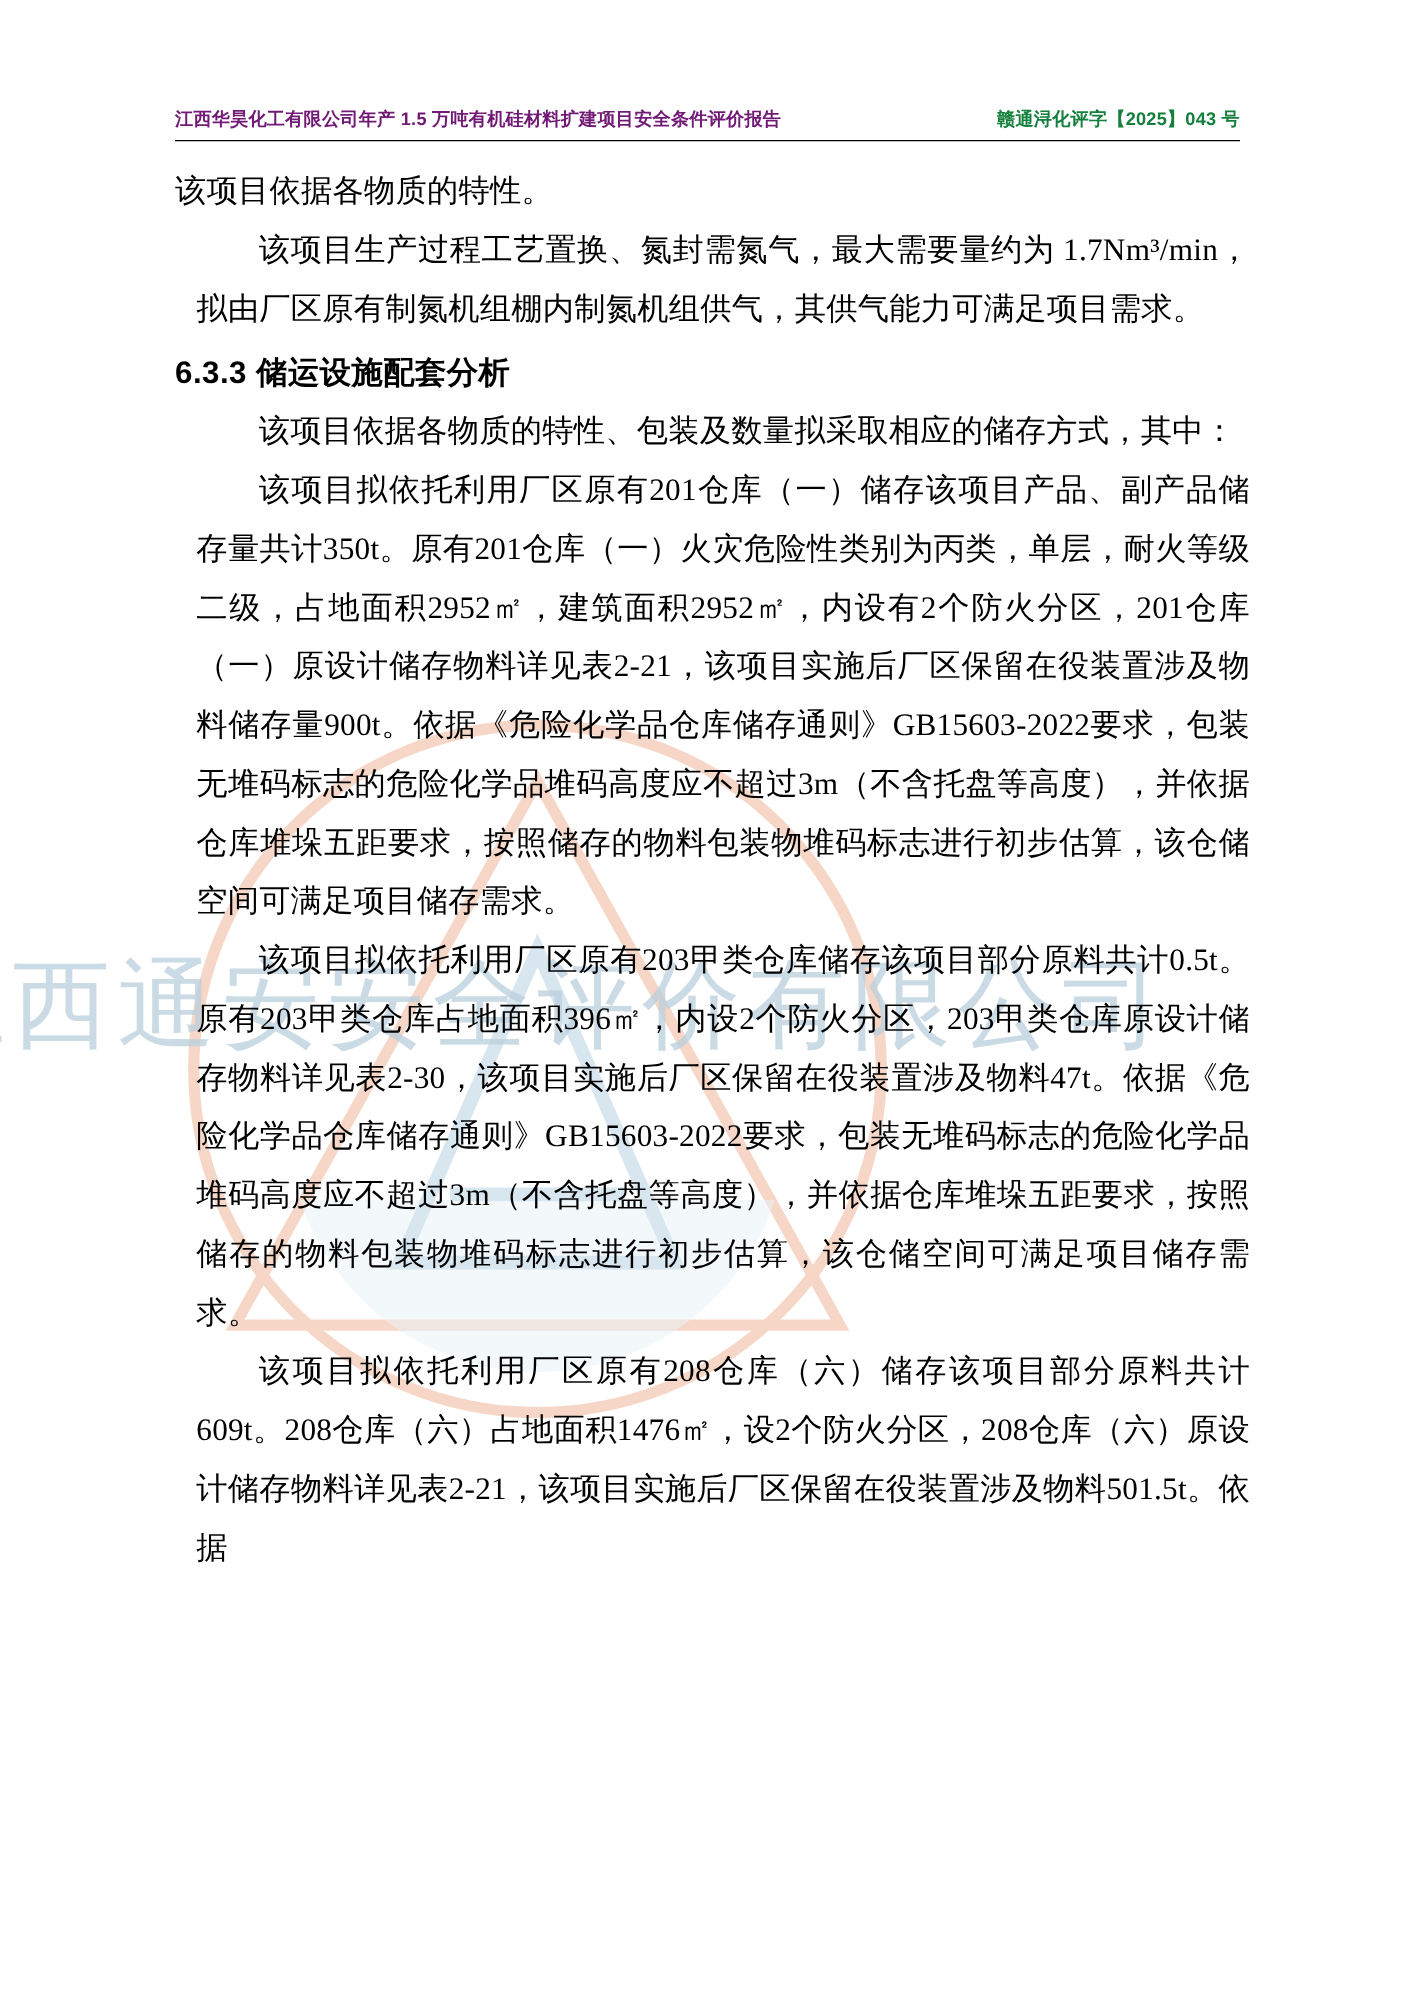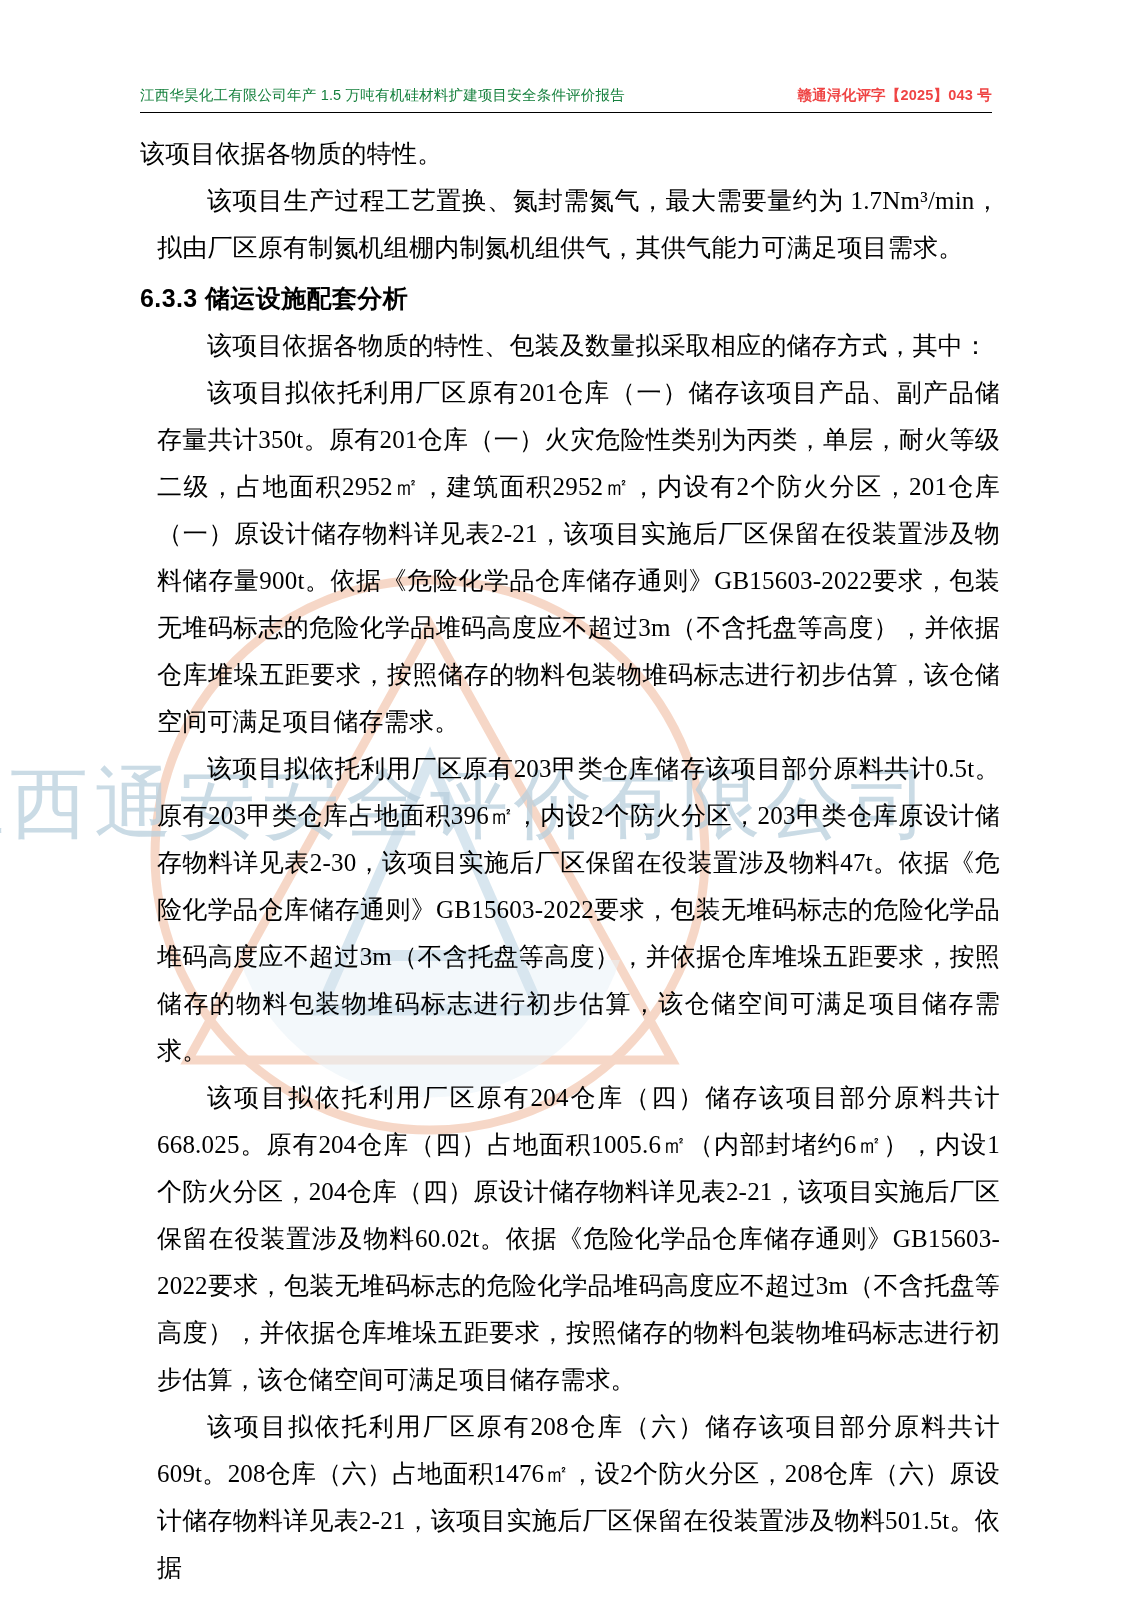--- a/index.html
+++ b/index.html
@@ -35,31 +35,31 @@
     top: 86px;
     width: 852px;
     display: flex;
     justify-content: space-between;
     align-items: flex-end;
     z-index: 3;
   }
   .header-left {
     font-family: "Liberation Sans", "DejaVu Sans", sans-serif;
     font-size: 14.5px;
-    font-weight: normal;
+    font-weight: bold;
     letter-spacing: 0.2px;
-    color: #15803d;
+    color: #701a75;
     white-space: nowrap;
   }
   .header-right {
     font-family: "Liberation Sans", "DejaVu Sans", sans-serif;
     font-size: 14.5px;
     font-weight: bold;
     letter-spacing: 0.2px;
-    color: #ef4444;
+    color: #15803d;
     white-space: nowrap;
   }
   .header-rule {
     position: absolute;
     left: 140px;
     top: 112px;
     width: 852px;
     height: 1px;
     background: #000000;
     z-index: 3;
@@ -120,17 +120,16 @@
   </div>
   <div class="header-rule"></div>
 
   <div class="content">
     <p class="para">该项目依据各物质的特性。</p>
     <p class="para indent">该项目生产过程工艺置换、氮封需氮气，最大需要量约为 1.7Nm³/min，拟由厂区原有制氮机组棚内制氮机组供气，其供气能力可满足项目需求。</p>
     <h3 class="heading">6.3.3 储运设施配套分析</h3>
     <p class="para indent">该项目依据各物质的特性、包装及数量拟采取相应的储存方式，其中：</p>
     <p class="para indent">该项目拟依托利用厂区原有201仓库（一）储存该项目产品、副产品储存量共计350t。原有201仓库（一）火灾危险性类别为丙类，单层，耐火等级二级，占地面积2952㎡，建筑面积2952㎡，内设有2个防火分区，201仓库（一）原设计储存物料详见表2-21，该项目实施后厂区保留在役装置涉及物料储存量900t。依据《危险化学品仓库储存通则》GB15603-2022要求，包装无堆码标志的危险化学品堆码高度应不超过3m（不含托盘等高度），并依据仓库堆垛五距要求，按照储存的物料包装物堆码标志进行初步估算，该仓储空间可满足项目储存需求。</p>
     <p class="para indent">该项目拟依托利用厂区原有203甲类仓库储存该项目部分原料共计0.5t。原有203甲类仓库占地面积396㎡，内设2个防火分区，203甲类仓库原设计储存物料详见表2-30，该项目实施后厂区保留在役装置涉及物料47t。依据《危险化学品仓库储存通则》GB15603-2022要求，包装无堆码标志的危险化学品堆码高度应不超过3m（不含托盘等高度），并依据仓库堆垛五距要求，按照储存的物料包装物堆码标志进行初步估算，该仓储空间可满足项目储存需求。</p>
-    <p class="para indent">该项目拟依托利用厂区原有204仓库（四）储存该项目部分原料共计668.025。原有204仓库（四）占地面积1005.6㎡（内部封堵约6㎡），内设1个防火分区，204仓库（四）原设计储存物料详见表2-21，该项目实施后厂区保留在役装置涉及物料60.02t。依据《危险化学品仓库储存通则》GB15603-2022要求，包装无堆码标志的危险化学品堆码高度应不超过3m（不含托盘等高度），并依据仓库堆垛五距要求，按照储存的物料包装物堆码标志进行初步估算，该仓储空间可满足项目储存需求。</p>
     <p class="para indent">该项目拟依托利用厂区原有208仓库（六）储存该项目部分原料共计609t。208仓库（六）占地面积1476㎡，设2个防火分区，208仓库（六）原设计储存物料详见表2-21，该项目实施后厂区保留在役装置涉及物料501.5t。依据</p>
   </div>
 
 </div>
 
 </body></html>

